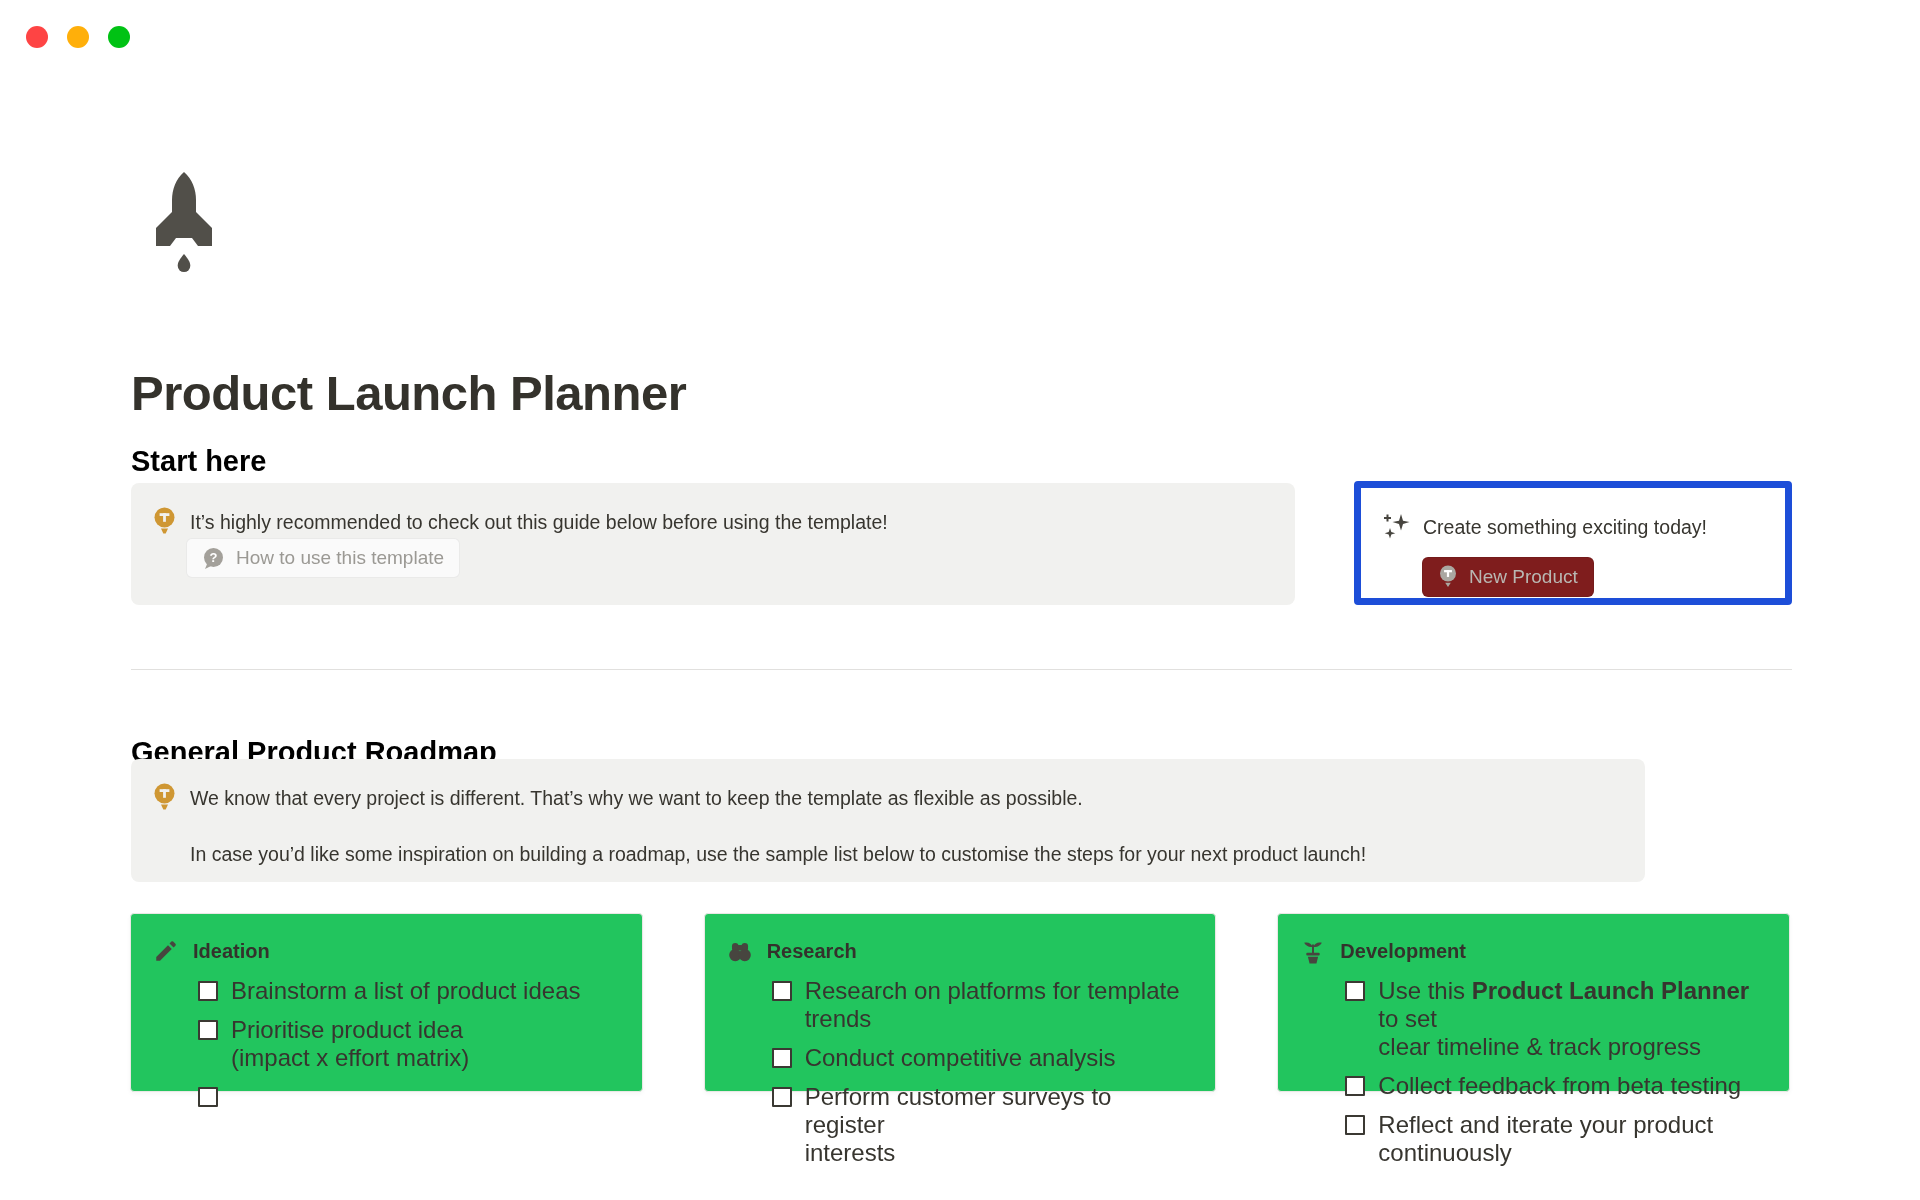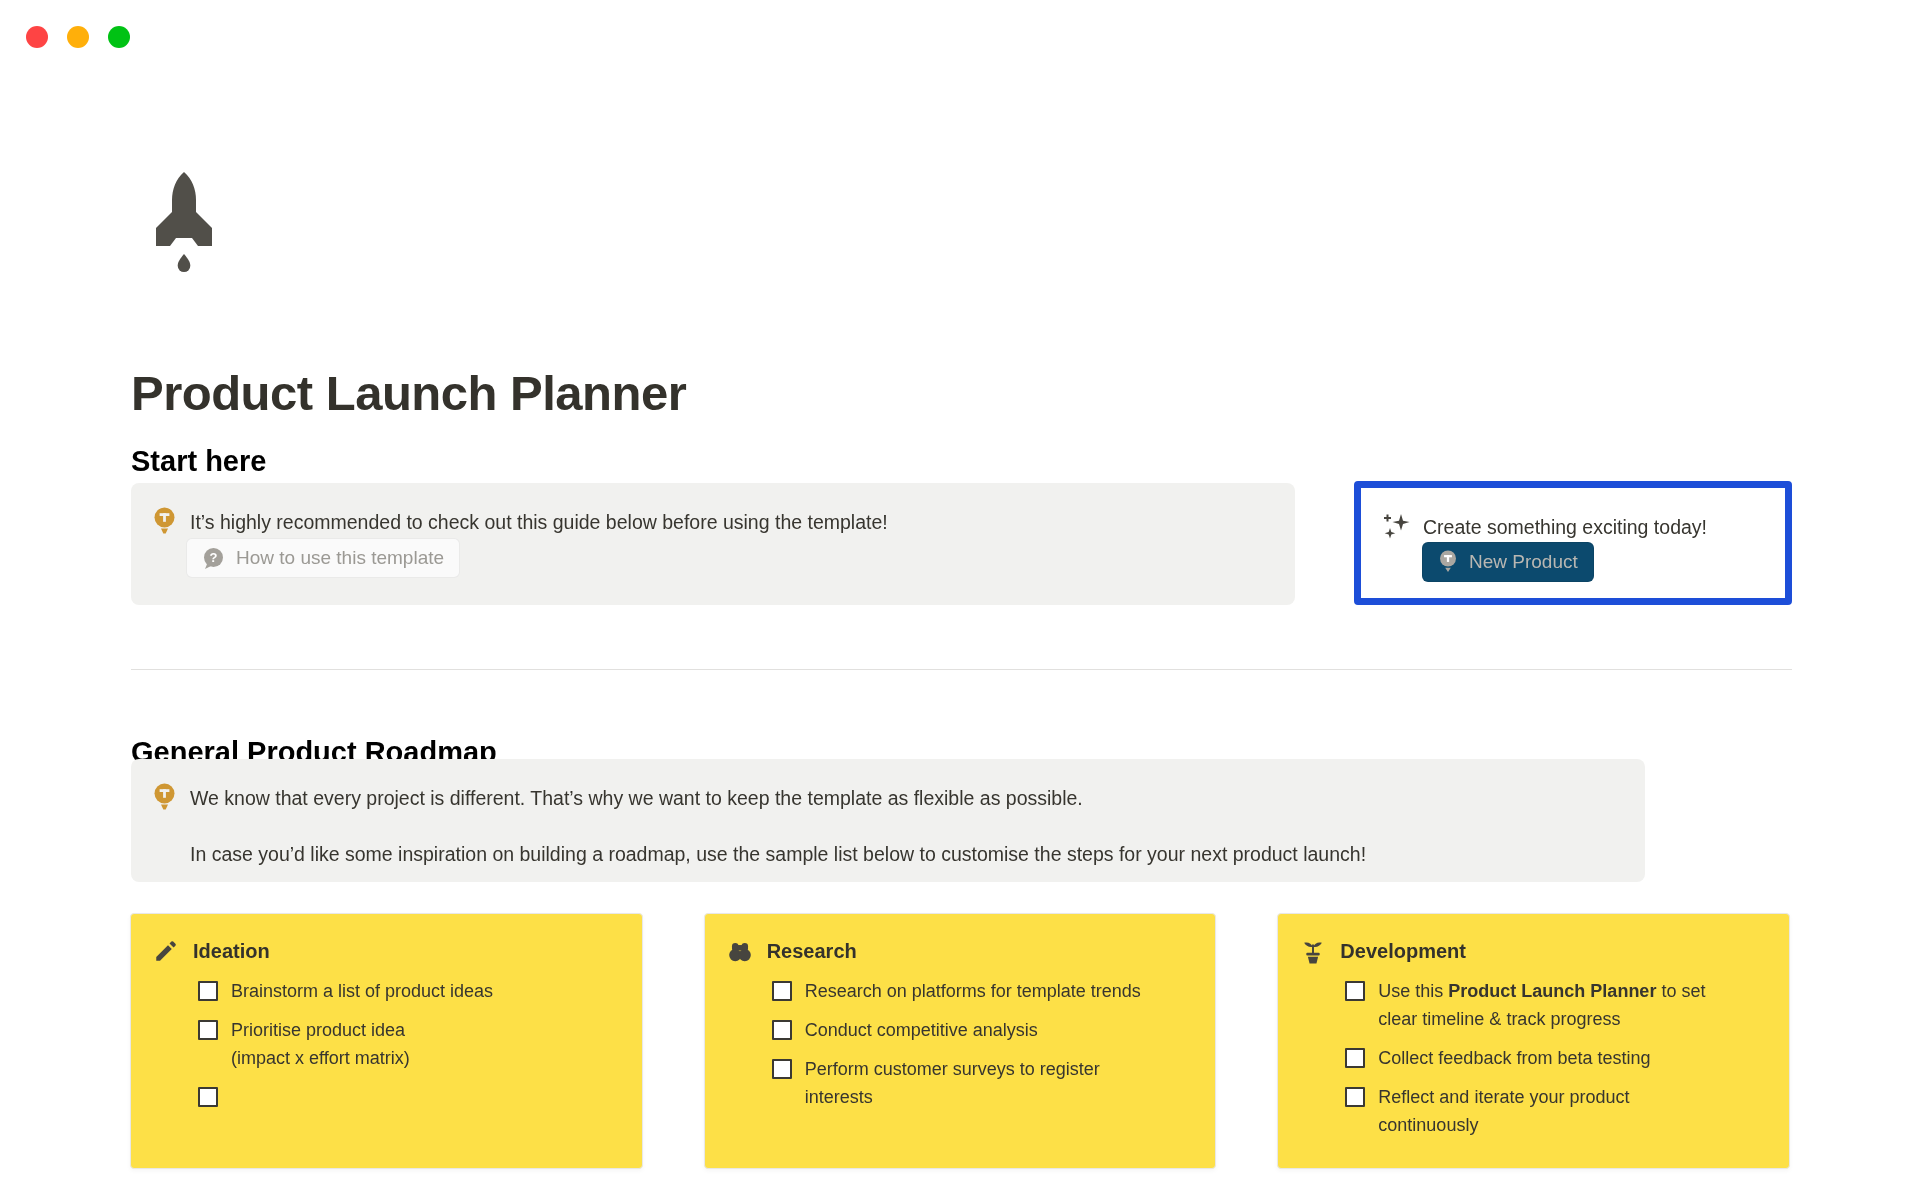--- a/index.html
+++ b/index.html
@@ -27,41 +27,41 @@
   #callout-roadmap { left:131px; top:759px; width:1514px; height:123px; }
   .callout .bulb { position:absolute; left:21px; top:23px; }
   .callout-text { position:absolute; left:59px; top:27px; right:24px; font-size:19.5px; line-height:24px; }
   #callout-roadmap .callout-text p { margin:0; }
   #callout-roadmap .callout-text p + p { margin-top:32px; }
 
   .ghost-btn { position:absolute; display:inline-flex; align-items:center; gap:11px; height:40px; padding:0 15px;
     background:rgba(255,255,255,0.65); border:1px solid rgba(15,15,15,0.07); border-radius:6px;
     font-size:19px; cursor:pointer; box-sizing:border-box; }
   #guide-btn { left:55px; top:55px; color:#9B9994; }
-  #new-product-btn { left:61px; top:54px; color:#B9B7B2; background:#0c4a6e; border-color:rgba(15,15,15,0.09); }
+  #new-product-btn { left:61px; top:69px; color:#B9B7B2; background:#7f1d1d; border-color:rgba(15,15,15,0.09); }
 
   
   .create-card { position:absolute; left:1354px; top:481px; width:438px; height:124px; background:#fff;
     border:7px solid #1d4ed8; border-radius:4px; box-sizing:border-box; }
   .create-card .sparkles { position:absolute; left:20px; top:23px; }
   .create-card .create-text { position:absolute; left:62px; top:27px; font-size:19.5px; line-height:24px; }
 
   .divider { position:absolute; left:131px; top:669px; width:1661px; height:1px; background:#E1E0DE; }
 
   
   .cards { position:absolute; left:130px; top:913px; width:1660px; display:grid; grid-template-columns:repeat(3,1fr); gap:61px; }
-  .card { height:256px; background:#fde047; border:1px solid #E9E8E5; border-radius:4px; box-sizing:border-box;
+  .card { height:179px; background:#22c55e; border:1px solid #E9E8E5; border-radius:4px; box-sizing:border-box;
     padding:24px 18px 0 22px; box-shadow:0 2px 4px rgba(0,0,0,0.04); }
   .card-head { display:flex; align-items:center; gap:14px; margin-bottom:13px; height:26px; }
   .card-title { font-size:20px; font-weight:700; color:#34322C; }
   .card-items { margin-left:45px; }
   .todo { display:flex; gap:13px; margin-bottom:11px; }
   .checkbox { width:20px; height:20px; border:2px solid #3B3933; border-radius:1px; box-sizing:border-box;
     margin-top:4px; flex-shrink:0; background:#fff; cursor:pointer; }
-  .todo-text { font-size:18px; line-height:28px; color:#37352F; }
+  .todo-text { font-size:24px; line-height:28px; color:#37352F; }
   .todo-text .line { display:block; }
   .todo-text strong { font-weight:700; }
 
   svg { display:block; }
 </style>
 </head>
 <body>
 
 <div class="page">
 

